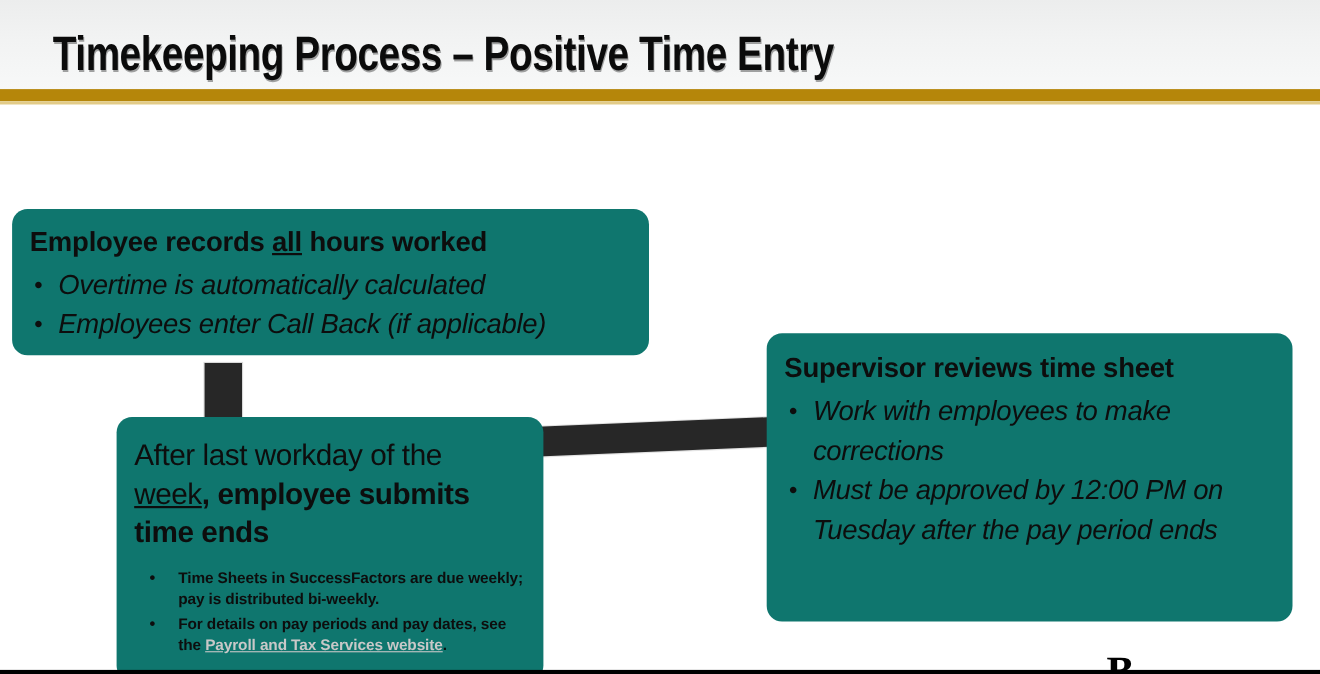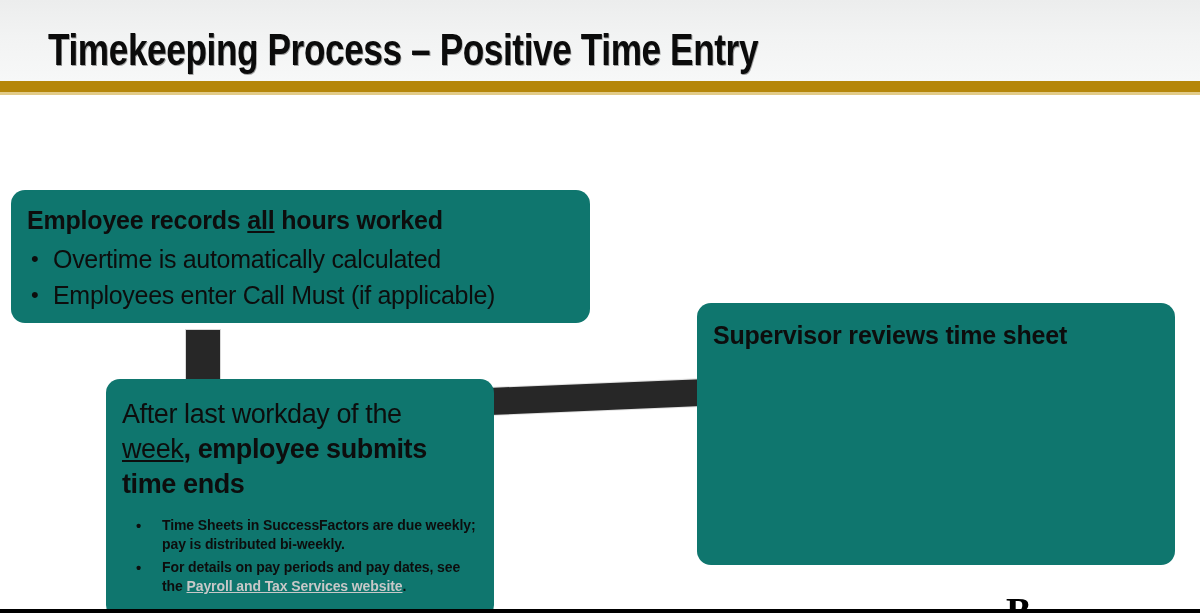--- a/index.html
+++ b/index.html
@@ -70,21 +70,21 @@
 
   .box-heading {
     font-size:25px;
     font-weight:bold;
     line-height:33px;
     letter-spacing:-0.2px;
     margin-bottom:4px;
   }
   .box-heading .u { text-decoration:underline; }
 
-  ul.bullets { list-style:none; margin:0; padding:0; }
+  ul.bullets { list-style:none; margin:0; padding:0;font-style:italic; }
   ul.bullets > li {
     position:relative;
     padding-left:26px;
     font-size:25px;
     line-height:36px;
     letter-spacing:-0.3px;
   }
   ul.bullets > li::before {
     content:"\2022";
     position:absolute; left:4px; top:0;
@@ -155,38 +155,42 @@
 
   <div id="connector-vertical" class="connector"></div>
   <div id="connector-horizontal" class="connector"></div>
 
   <div id="box-employee-records" class="pbox">
     <div class="box-heading">
       <span>Employee records </span><span class="u">all</span><span> hours worked</span>
     </div>
     <ul class="bullets">
       <li>Overtime is automatically calculated</li>
-      <li>Employees enter Call Must (if applicable)</li>
+      <li>Employees enter Call Back (if applicable)</li>
     </ul>
   </div>
 
   <div id="box-employee-submits" class="pbox">
     <div id="submits-headline">
       <span>After last workday of the </span><span class="u">week</span><span class="b">, employee submits time ends</span>
     </div>
     <ul class="subbullets">
       <li>
         <span>Time Sheets in SuccessFactors are due weekly; pay is distributed bi-weekly.</span>
       </li>
       <li>
         <span>For details on pay periods and pay dates, see the </span><a class="hyperlink" href="#">Payroll and Tax Services website</a><span>.</span>
       </li>
     </ul>
   </div>
 
   <div id="box-supervisor-reviews" class="pbox">
     <div class="box-heading">Supervisor reviews time sheet</div>
+    <ul class="bullets">
+      <li>Work with employees to make corrections</li>
+      <li>Must be approved by 12:00 PM on Tuesday after the pay period ends</li>
+    </ul>
   </div>
 
   <div id="footer-logo-partial">B</div>
   <div id="footer-rule"></div>
 
 </div>
 
 </body></html>

